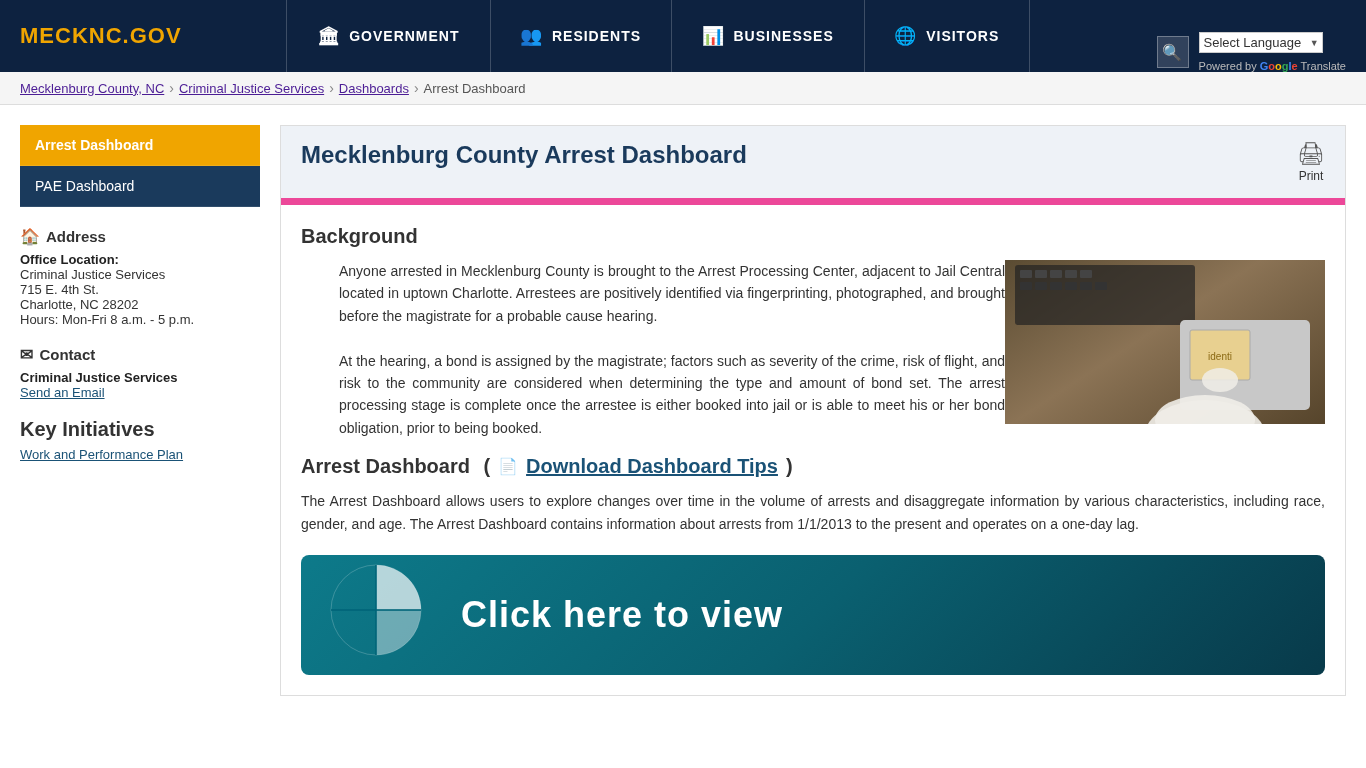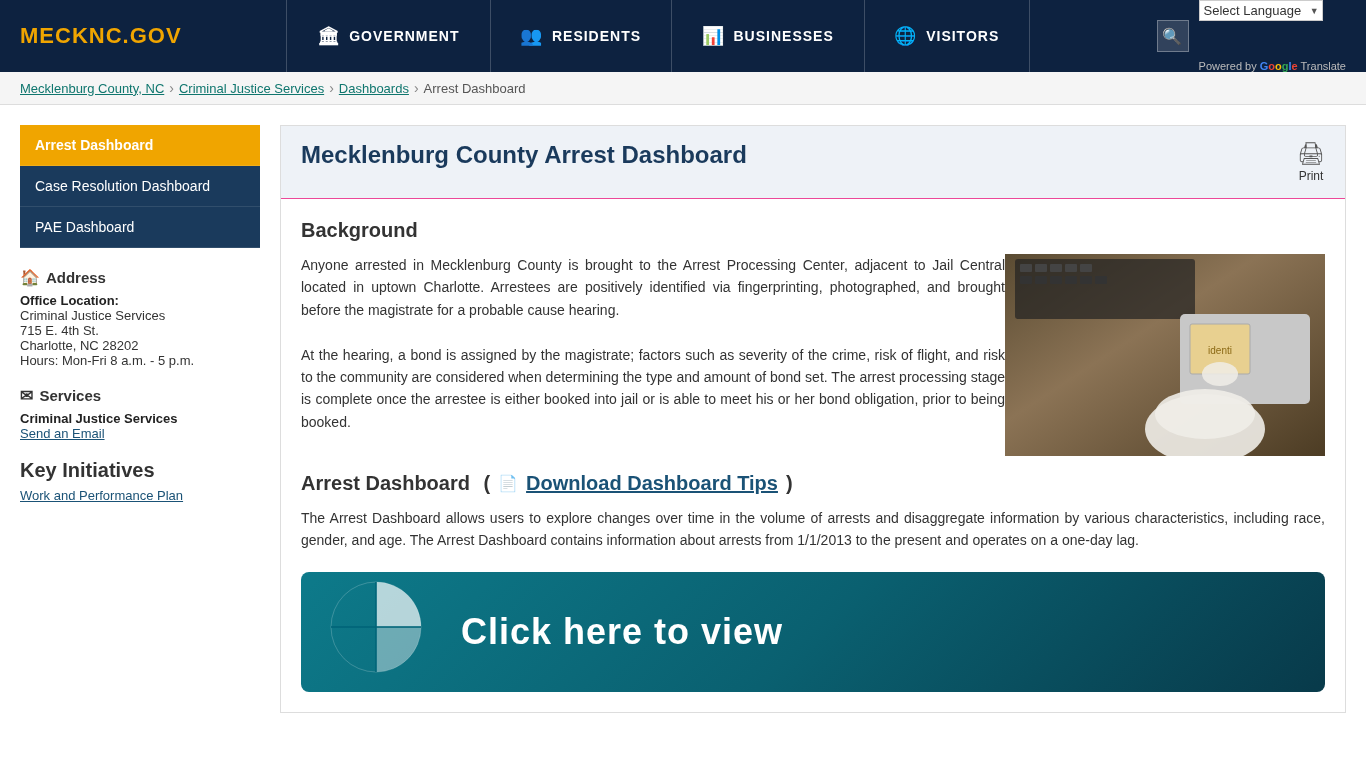--- a/index.html
+++ b/index.html
@@ -73,21 +73,20 @@
       display: flex;
       align-items: center;
       justify-content: center;
       cursor: pointer;
       font-size: 16px;
     }
     #translate-area {
       display: flex;
       flex-direction: column;
       align-items: flex-start;
-      gap: 32px;
     }
     #translate-select {
       background: #fff;
       border: 1px solid #ccc;
       padding: 2px 20px 2px 4px;
       font-size: 13px;
       cursor: pointer;
       color: #333;
       appearance: none;
       -webkit-appearance: none;
@@ -126,21 +125,21 @@
     #breadcrumb {
       background: #f5f5f5;
       border-bottom: 1px solid #ddd;
       padding: 8px 20px;
       font-size: 13px;
       display: flex;
       align-items: center;
       gap: 5px;
     }
     .breadcrumb-link {
-      color: #0f766e;
+      color: #4c1d95;
       text-decoration: underline;
       cursor: pointer;
     }
     .breadcrumb-sep {
       color: #888;
       font-size: 14px;
     }
     .breadcrumb-current {
       color: #555;
     }
@@ -205,21 +204,21 @@
     }
 
     
     #content {
       flex: 1;
       border: 1px solid #ddd;
       background: #f9f9f9;
     }
     #content-header {
       background: #eef2f7;
-      border-bottom: 1px solid #ec4899;
+      border-bottom: 7px solid #ec4899;
       padding: 15px 20px;
       display: flex;
       align-items: flex-start;
       justify-content: space-between;
     }
     #page-title {
       font-size: 24px;
       font-weight: bold;
       color: #1a3a5c;
     }
@@ -248,31 +247,32 @@
       margin-bottom: 12px;
       margin-top: 16px;
     }
     .section-title:first-child {
       margin-top: 0;
     }
 
     .content-with-image {
       display: flex;
       margin-bottom: 16px;
+      margin-left: 38px;
     }
     .content-text {
       flex: 1;
       font-size: 14px;
       line-height: 1.6;
       color: #333;
       text-align: justify;
     }
     .fingerprint-image {
       width: 320px;
-      height: 202px;
+      height: 164px;
       background: #8B7355;
       flex-shrink: 0;
       position: relative;
       overflow: hidden;
     }
 
     .content-paragraph {
       font-size: 14px;
       line-height: 1.6;
       color: #333;
@@ -387,23 +387,20 @@
   <span class="breadcrumb-sep">›</span>
   <span class="breadcrumb-current">Arrest Dashboard</span>
 </div>
 
 <div id="main-container">
 
   <div id="sidebar">
 
     <div class="sidebar-nav-item active">
       <span>Arrest Dashboard</span>
-    </div>
-    <div class="sidebar-nav-item inactive">
-      <span>Case Resolution Dashboard</span>
     </div>
     <div class="sidebar-nav-item inactive">
       <span>PAE Dashboard</span>
     </div>
 
     <div id="sidebar-info">
 
       <div class="sidebar-section">
         <div class="sidebar-section-title">
           <span class="icon">🏠</span>
@@ -412,21 +409,21 @@
         <div class="sidebar-label">Office Location:</div>
         <div>Criminal Justice Services</div>
         <div>715 E. 4th St.</div>
         <div>Charlotte, NC 28202</div>
         <div>Hours: Mon-Fri  8 a.m. - 5 p.m.</div>
       </div>
 
       <div class="sidebar-section">
         <div class="sidebar-section-title">
           <span class="icon">✉</span>
-          <span>Services</span>
+          <span>Contact</span>
         </div>
         <div class="sidebar-label">Criminal Justice Services</div>
         <div><a class="sidebar-link" href="#">Send an Email</a></div>
       </div>
 
       <div class="sidebar-section">
         <div style="font-size:20px; font-weight:bold; color:#333; margin-bottom:6px;">Key Initiatives</div>
         <div><a class="sidebar-link" href="#">Work and Performance Plan</a></div>
       </div>
 

